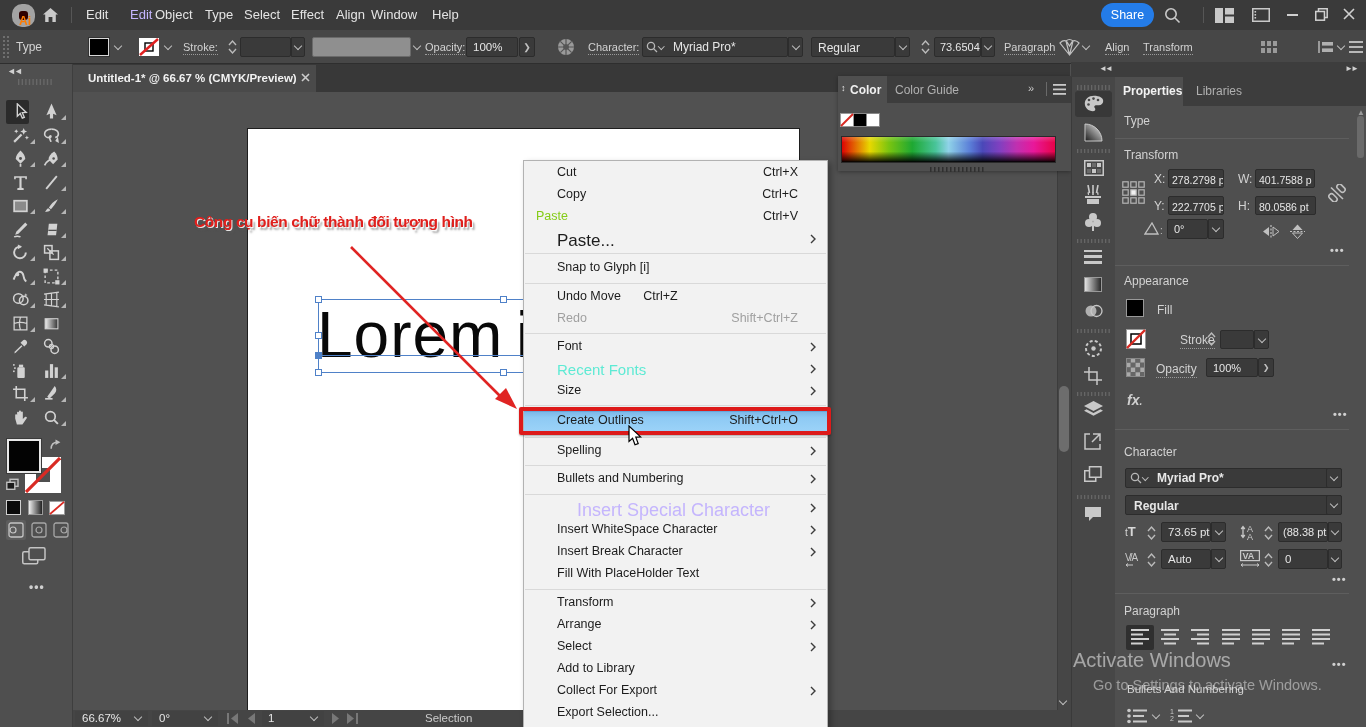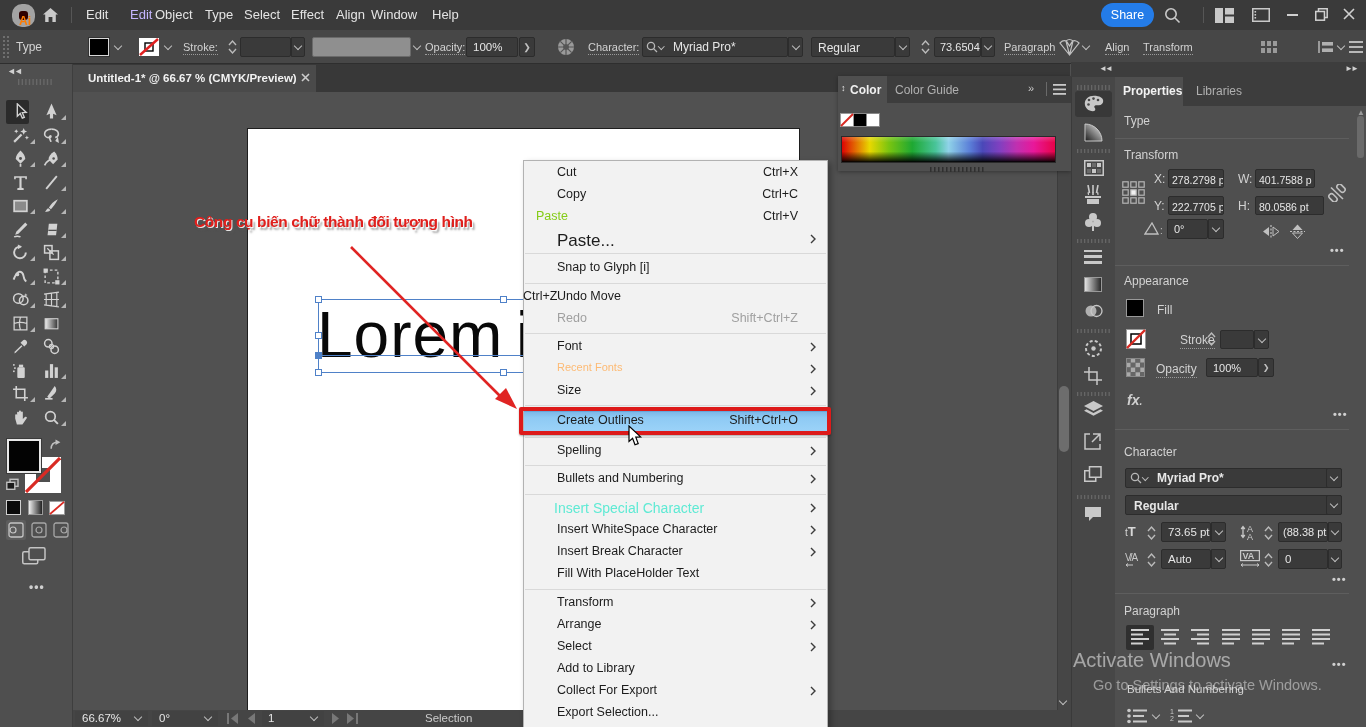--- a/index.html
+++ b/index.html
@@ -723,21 +723,21 @@
     <rect x="8.8" y="16.8" width="5.4" height="5.4" fill="none" stroke="#b5b5b5" stroke-width="1.2"></rect>
     <rect x="16.8" y="16.8" width="5.4" height="5.4" fill="none" stroke="#b5b5b5" stroke-width="1.2"></rect>
   </svg>
 <div class="abs lbl" style="left:1154px;top:172px">X:</div>
 <div class="abs fld" style="left:1168px;top:169px;width:56px;height:19px;padding:4px 0 0 3px;font-size:10.5px">278.2798 p</div>
 <div class="abs lbl" style="left:1238px;top:172px">W:</div>
 <div class="abs fld" style="left:1255px;top:169px;width:60px;height:19px;padding:4px 0 0 3px;font-size:10.5px">401.7588 p</div>
 <div class="abs lbl" style="left:1154px;top:199px">Y:</div>
 <div class="abs fld" style="left:1168px;top:196px;width:56px;height:19px;padding:4px 0 0 3px;font-size:10.5px">222.7705 p</div>
 <div class="abs lbl" style="left:1238px;top:199px">H:</div>
-<div class="abs fld" style="left:1255px;top:196px;width:69px;height:19px;padding:4px 0 10px 3px;font-size:10.5px">80.0586 pt</div>
+<div class="abs fld" style="left:1255px;top:196px;width:61px;height:19px;padding:4px 0 10px 3px;font-size:10.5px">80.0586 pt</div>
 <svg class="abs" style="left:1328px;top:184px" width="18" height="18" viewBox="0 0 18 18">
     <g fill="none" stroke="#c0c0c0" stroke-width="1.6">
       <rect x="8.3" y="1.6" width="9.4" height="5.2" rx="2.6" transform="rotate(45 13 4.2)"></rect>
       <rect x="0.3" y="11.2" width="9.4" height="5.2" rx="2.6" transform="rotate(45 5 13.8)"></rect>
       <line x1="3" y1="3.5" x2="15" y2="15"></line>
     </g>
   </svg>
 <svg class="abs" style="left:1144px;top:222px" width="15" height="13" viewBox="0 0 15 13">
     <path d="M1 12 L14 12 L8 1 Z" fill="none" stroke="#c0c0c0" stroke-width="1.3"></path>
   </svg>
@@ -919,29 +919,29 @@
 <div class="abs" style="left:536px;top:209px;color:#84cc16;font-size:12.5px;white-space:nowrap">Paste</div>
 <div class="abs" style="left:523px;top:209px;width:275px;text-align:right;color:#1c1c1c;font-size:12.5px">Ctrl+V</div>
 <div class="abs" style="left:557px;top:231px;color:#1c1c1c;font-size:17px;white-space:nowrap">Paste...</div>
 <svg class="abs" style="left:810px;top:234px" width="6" height="10" viewBox="0 0 6 10">
     <path d="M1 1 L5 5 L1 9" fill="none" stroke="#3c3c3c" stroke-width="1.4"></path>
   </svg>
 <div class="abs" style="left:525px;top:253px;width:301px;height:1px;background:#d9d9d9"></div>
 <div class="abs" style="left:557px;top:260px;color:#1c1c1c;font-size:12.5px;white-space:nowrap">Snap to Glyph [i]</div>
 <div class="abs" style="left:525px;top:283px;width:301px;height:1px;background:#d9d9d9"></div>
 <div class="abs" style="left:557px;top:289px;color:#1c1c1c;font-size:12.5px;white-space:nowrap">Undo Move</div>
-<div class="abs" style="left:523px;top:289px;width:275px;text-align:left;color:#1c1c1c;font-size:12.5px">Ctrl+Z</div>
+<div class="abs" style="left:523px;top:289px;width:275px;text-align:center;color:#1c1c1c;font-size:12.5px">Ctrl+Z</div>
 <div class="abs" style="left:557px;top:311px;color:#a0a0a0;font-size:12.5px;white-space:nowrap">Redo</div>
 <div class="abs" style="left:523px;top:311px;width:275px;text-align:right;color:#a0a0a0;font-size:12.5px">Shift+Ctrl+Z</div>
 <div class="abs" style="left:525px;top:333px;width:301px;height:1px;background:#d9d9d9"></div>
 <div class="abs" style="left:557px;top:339px;color:#1c1c1c;font-size:12.5px;white-space:nowrap">Font</div>
 <svg class="abs" style="left:810px;top:342px" width="6" height="10" viewBox="0 0 6 10">
     <path d="M1 1 L5 5 L1 9" fill="none" stroke="#3c3c3c" stroke-width="1.4"></path>
   </svg>
-<div class="abs" style="left:557px;top:361px;color:#fdba74;font-size:11px;white-space:nowrap">Recent Fonts</div>
+<div class="abs" style="left:557px;top:361px;color:#5eead4;font-size:15px;white-space:nowrap">Recent Fonts</div>
 <svg class="abs" style="left:810px;top:364px" width="6" height="10" viewBox="0 0 6 10">
     <path d="M1 1 L5 5 L1 9" fill="none" stroke="#3c3c3c" stroke-width="1.4"></path>
   </svg>
 <div class="abs" style="left:557px;top:383px;color:#1c1c1c;font-size:12.5px;white-space:nowrap">Size</div>
 <svg class="abs" style="left:810px;top:386px" width="6" height="10" viewBox="0 0 6 10">
     <path d="M1 1 L5 5 L1 9" fill="none" stroke="#3c3c3c" stroke-width="1.4"></path>
   </svg>
 <div class="abs" style="left:525px;top:405px;width:301px;height:1px;background:#d9d9d9"></div>
 <div class="abs" style="left:524px;top:411px;width:303px;height:20px;background:linear-gradient(180deg,#7db8e8 0%,#8ecaf4 30%,#9bd2f8 100%);border-top:1px solid #66a7dc"></div>
 <div class="abs" style="left:557px;top:413px;color:#1c1c1c;font-size:12.5px;white-space:nowrap">Create Outlines</div>
@@ -950,21 +950,21 @@
 <div class="abs" style="left:557px;top:443px;color:#1c1c1c;font-size:12.5px;white-space:nowrap">Spelling</div>
 <svg class="abs" style="left:810px;top:446px" width="6" height="10" viewBox="0 0 6 10">
     <path d="M1 1 L5 5 L1 9" fill="none" stroke="#3c3c3c" stroke-width="1.4"></path>
   </svg>
 <div class="abs" style="left:525px;top:465px;width:301px;height:1px;background:#d9d9d9"></div>
 <div class="abs" style="left:557px;top:471px;color:#1c1c1c;font-size:12.5px;white-space:nowrap">Bullets and Numbering</div>
 <svg class="abs" style="left:810px;top:474px" width="6" height="10" viewBox="0 0 6 10">
     <path d="M1 1 L5 5 L1 9" fill="none" stroke="#3c3c3c" stroke-width="1.4"></path>
   </svg>
 <div class="abs" style="left:525px;top:494px;width:301px;height:1px;background:#d9d9d9"></div>
-<div class="abs" style="left:554px;top:500px;color:#5eead4;font-size:14px;white-space:nowrap">Insert Special Character</div>
+<div class="abs" style="left:577px;top:500px;color:#c4b5fd;font-size:18px;white-space:nowrap">Insert Special Character</div>
 <svg class="abs" style="left:810px;top:503px" width="6" height="10" viewBox="0 0 6 10">
     <path d="M1 1 L5 5 L1 9" fill="none" stroke="#3c3c3c" stroke-width="1.4"></path>
   </svg>
 <div class="abs" style="left:557px;top:522px;color:#1c1c1c;font-size:12.5px;white-space:nowrap">Insert WhiteSpace Character</div>
 <svg class="abs" style="left:810px;top:525px" width="6" height="10" viewBox="0 0 6 10">
     <path d="M1 1 L5 5 L1 9" fill="none" stroke="#3c3c3c" stroke-width="1.4"></path>
   </svg>
 <div class="abs" style="left:557px;top:544px;color:#1c1c1c;font-size:12.5px;white-space:nowrap">Insert Break Character</div>
 <svg class="abs" style="left:810px;top:547px" width="6" height="10" viewBox="0 0 6 10">
     <path d="M1 1 L5 5 L1 9" fill="none" stroke="#3c3c3c" stroke-width="1.4"></path>

